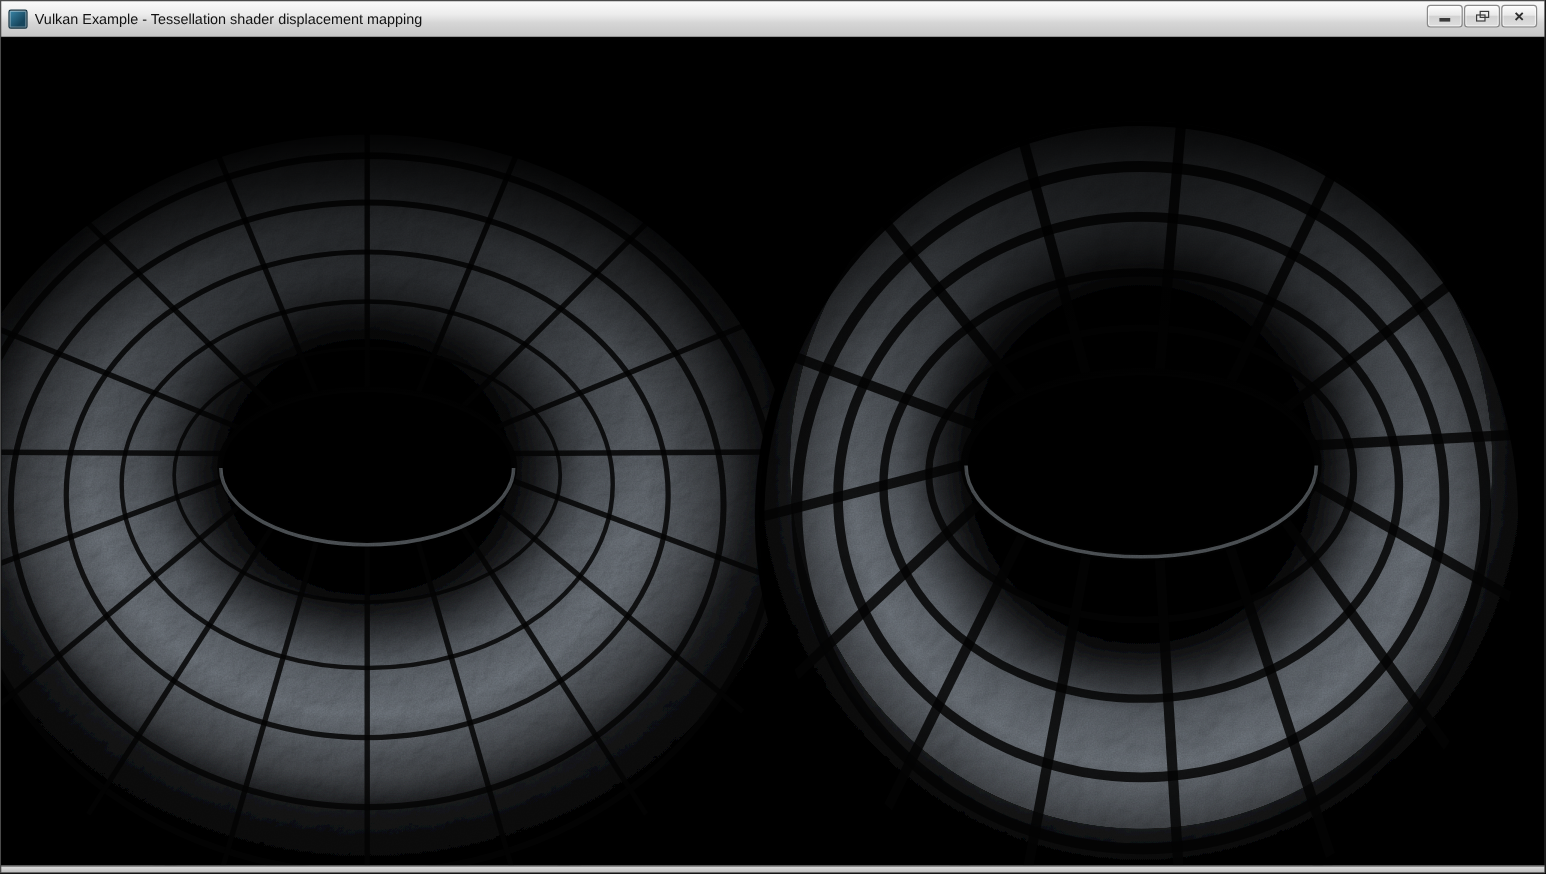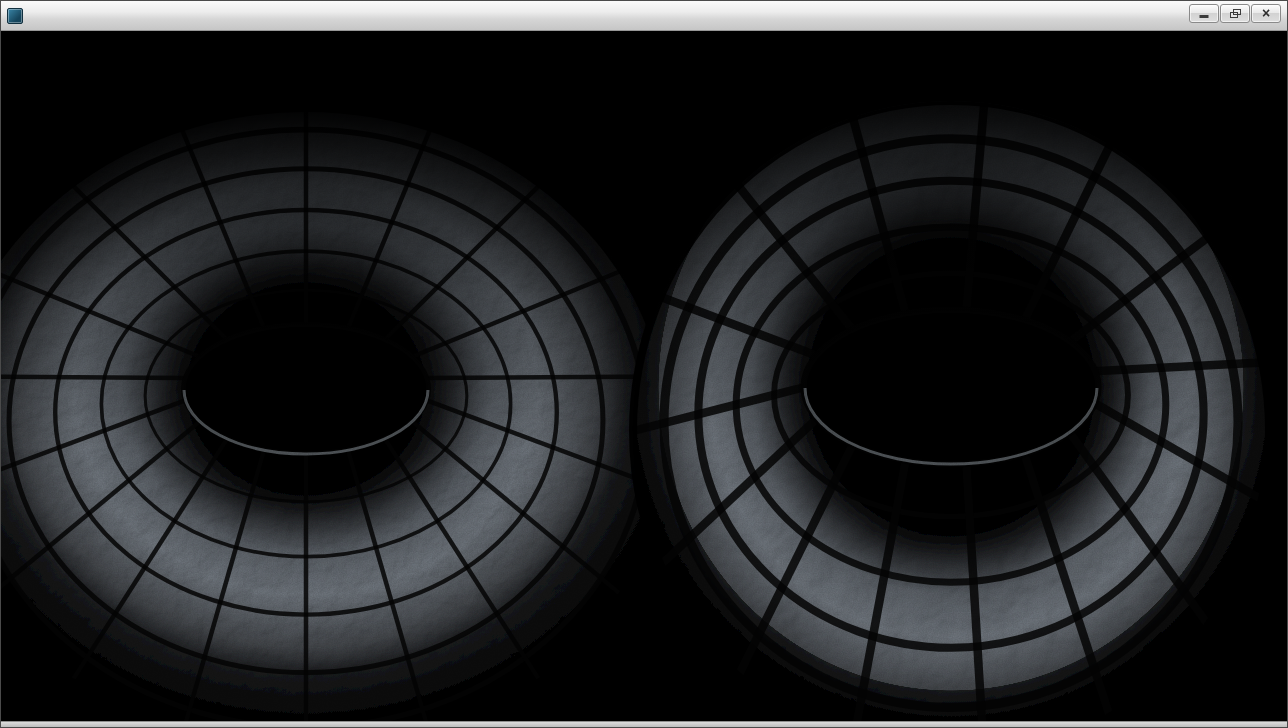--- a/index.html
+++ b/index.html
@@ -42,20 +42,21 @@
     flex:0 0 5px;height:5px;border-top:1px solid #8f8f8f;
     background:linear-gradient(#dcdcdc,#bdbdbd);
   }
 </style>
 </head>
 <body>
 
 <div class="window">
   <div class="titlebar">
     <span class="app-icon"></span>
+    <span class="title">Vulkan Example - Tessellation shader displacement mapping</span>
     <div class="controls">
       <button class="winbtn">
         <span class="glyph min"></span>
       </button>
       <button class="winbtn">
         <span class="glyph max"></span>
       </button>
       <button class="winbtn">
         <span class="glyph x">×</span>
       </button>

